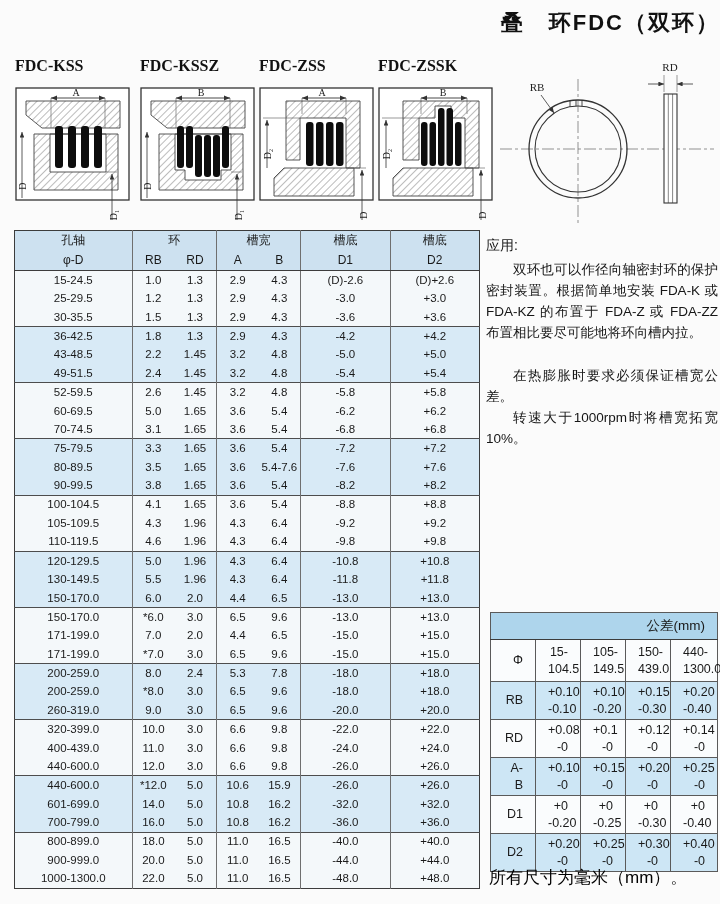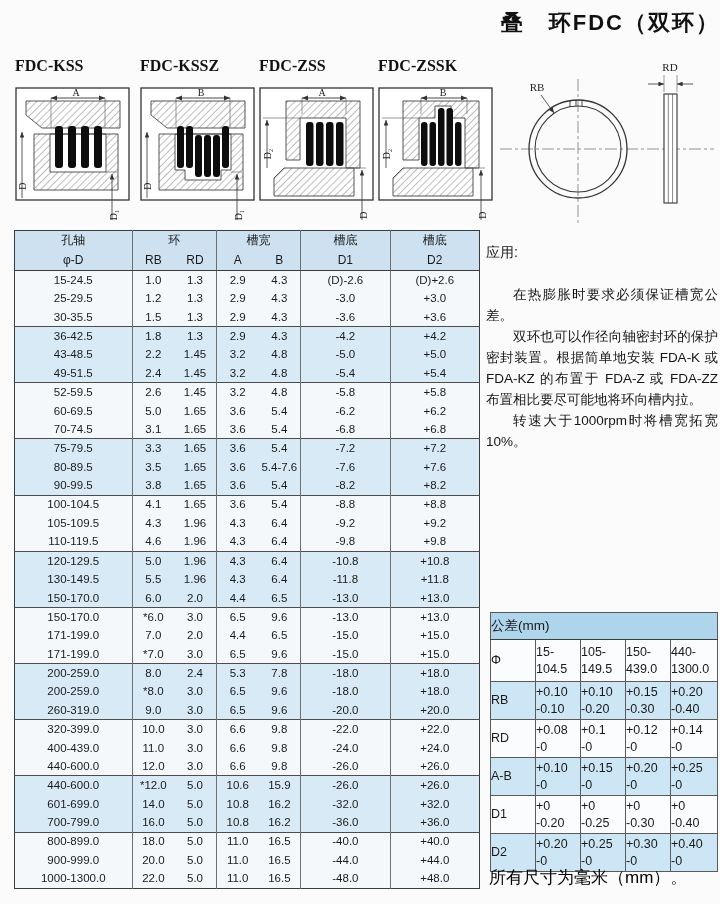--- a/index.html
+++ b/index.html
@@ -33,33 +33,33 @@
   .main-table thead th { background:#cde1f0; height:20px; font-size:12px; }
   .main-table thead tr:last-child th { border-bottom:1.6px solid #3c3c3c; }
   .main-table tbody tr { height:18.73px; }
   .main-table tbody tr.alt { background:#d8eaf6;padding-left:17px; }
   .main-table tbody tr.gstart td { border-top:1px solid #4d4d4d; }
   .main-table tbody tr:first-child td { border-top:none; }
   .main-table .c1, .main-table th.bl,
   .main-table .c3, .main-table .c5, .main-table .c6 { border-left:1px solid #6f6f6f; }
 
   
-  .right-col { position:absolute; left:486px; top:244px; width:232px; font-size:13.5px; color:#161616; }
+  .right-col { position:absolute; left:486px; top:237px; width:232px; font-size:13.5px; color:#161616; }
   .app-heading { font-size:14px; margin-bottom:4px; }
   .para { line-height:1.56; text-align:justify; text-indent:2em; }
   .para + .para { margin-top:0; }
   .para.gap { margin-top:22px; }
 
   
   .tol-table {
     position:absolute; left:490px; top:612px; width:227px;
     border-collapse:collapse; table-layout:fixed;
     font-size:12.5px; color:#1a1a1a; border:1.6px solid #3c3c3c; background:#fafcfd;
   }
-  .tol-table td { border:1px solid #5a5a5a; text-align:left; padding:1px 0; line-height:1.35; }
+  .tol-table td { border:1px solid #5a5a5a; text-align:right; padding:1px 12px; line-height:1.35; }
   .tol-table .tol-title { background:#aed5ec; height:27px; font-size:13.5px; border-bottom:1.4px solid #3c3c3c; }
   .tol-table tr.alt td { background:#cde6f5; }
   .tol-table .lbl { font-size:12.5px; }
   .tol-table .hdr td { height:42px; }
   .tol-table .val td { height:38px; }
 
   .footnote { position:absolute; left:489px; top:866px; font-size:17px; color:#000000; }
 </style>
 </head>
 <body>
@@ -545,22 +545,22 @@
           <td class="c3">11.0</td>
           <td class="c4">16.5</td>
           <td class="c5">-48.0</td>
           <td class="c6">+48.0</td>
         </tr>
       </tbody>
   </table>
 
   <div class="right-col">
     <div class="app-heading">应用:</div>
+    <p class="para">双环也可以作径向轴密封环的保护密封装置。根据简单地安装 FDA-K 或 FDA-KZ 的布置于 FDA-Z 或 FDA-ZZ布置相比要尽可能地将环向槽内拉。</p>
     <p class="para gap">在热膨胀时要求必须保证槽宽公差。</p>
-    <p class="para">双环也可以作径向轴密封环的保护密封装置。根据简单地安装 FDA-K 或 FDA-KZ 的布置于 FDA-Z 或 FDA-ZZ布置相比要尽可能地将环向槽内拉。</p>
     <p class="para">转速大于1000rpm时将槽宽拓宽10%。</p>
   </div>
 
   <table class="tol-table">
     <colgroup>
       <col style="width:45px">
         <col style="width:45px">
         <col style="width:45px">
         <col style="width:45px">
         <col style="width:47px">

